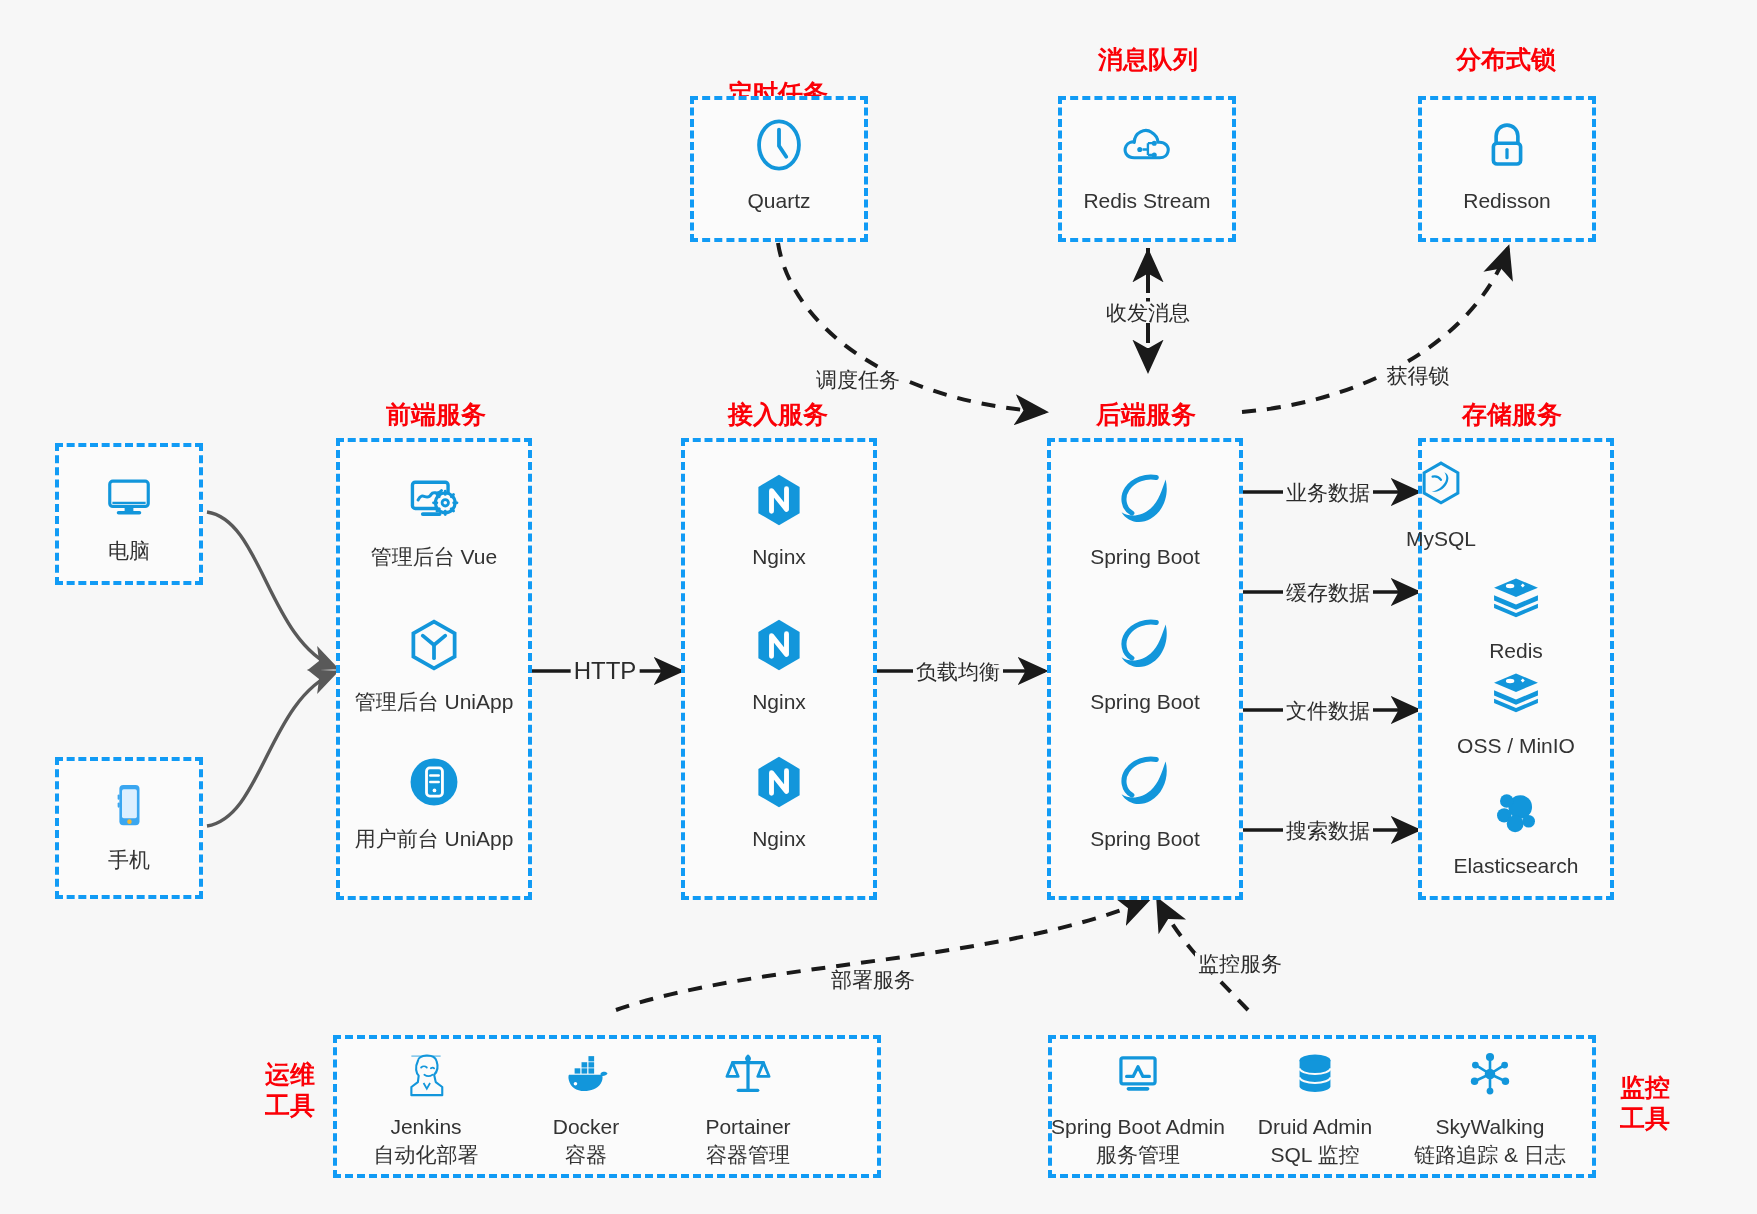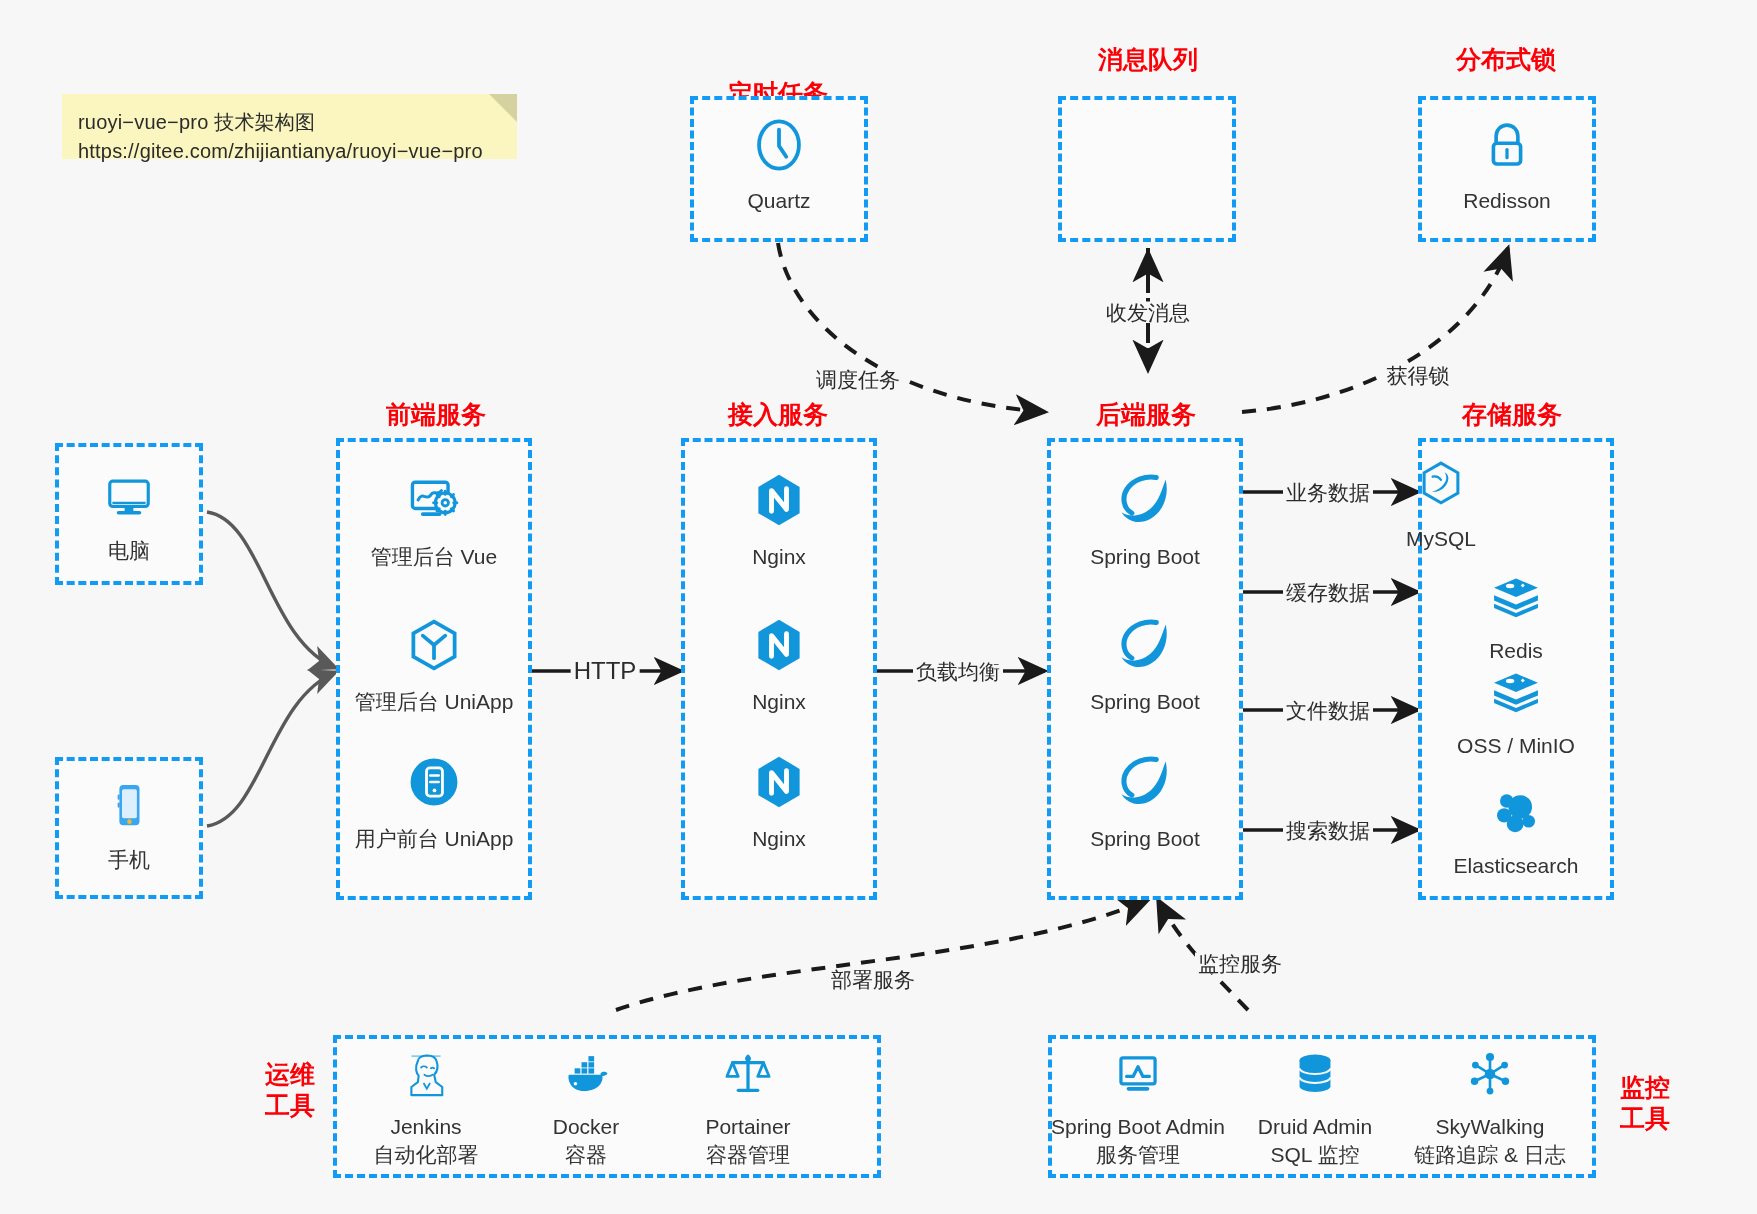--- a/index.html
+++ b/index.html
@@ -55,25 +55,20 @@
     white-space:nowrap;padding:0 3px;transform:translate(-50%,-50%);
     line-height:1;
   }
   .elabel.cn{font-size:21px;}
 </style>
 </head>
 <body>
 
 <div id="stage">
 
-  <div class="note">
-    <div class="corner"></div>
-    <div>ruoyi−vue−pro 技术架构图</div>
-    <div>https://gitee.com/zhijiantianya/ruoyi−vue−pro</div>
-  </div>
 
   <svg class="layer" viewBox="0 0 1757 1214">
     <defs>
       <marker id="ah" markerWidth="9" markerHeight="9" refX="7.6" refY="4.5" orient="auto" markerUnits="strokeWidth">
         <path d="M0,0.6 L8.6,4.5 L0,8.4 L2.2,4.5 Z" fill="#1a1a1a"></path>
       </marker>
       <marker id="ahg" markerWidth="9" markerHeight="9" refX="7.6" refY="4.5" orient="auto" markerUnits="strokeWidth">
         <path d="M0,0.6 L8.6,4.5 L0,8.4 L2.2,4.5 Z" fill="#595959"></path>
       </marker>
     </defs>
@@ -125,20 +120,32 @@
     <span class="ic">
       <svg width="58" height="58" viewBox="0 0 64 64">
         <ellipse cx="32" cy="32" rx="22" ry="26" fill="none" stroke="#1296db" stroke-width="4.2"></ellipse>
         <path d="M32 15 L32 33 L40 45" fill="none" stroke="#1296db" stroke-width="4.2" stroke-linecap="round" stroke-linejoin="round"></path>
       </svg>
     </span>
     <span class="lb">Quartz</span>
   </div>
 
   <div class="box" style="left:1058px;top:96px;width:178px;height:146px;"></div>
+  <div class="node" style="left:1058px;top:116px;width:178px;">
+    <span class="ic">
+      <svg width="58" height="58" viewBox="0 0 64 64">
+        <path d="M18 46 C9 46 6 39 9 33 C11 29 16 28 18 29 C18 18 30 13 37 18 C42 21 44 26 44 29 C52 28 57 34 55 40 C54 44 50 46 46 46 Z" fill="none" stroke="#1296db" stroke-width="3.4" stroke-linejoin="round"></path>
+        <circle cx="24" cy="37" r="2.8" fill="#1296db"></circle>
+        <circle cx="40" cy="30" r="2.8" fill="#1296db"></circle>
+        <circle cx="40" cy="43" r="2.8" fill="#1296db"></circle>
+        <path d="M27 37 L33 37 M33 30 L33 43 M33 30 L38 30 M33 43 L38 43" stroke="#1296db" stroke-width="2.6" fill="none"></path>
+      </svg>
+    </span>
+    <span class="lb">Redis Stream</span>
+  </div>
 
   <div class="box" style="left:1418px;top:96px;width:178px;height:146px;"></div>
   <div class="node" style="left:1418px;top:116px;width:178px;">
     <span class="ic">
       <svg width="58" height="58" viewBox="0 0 64 64">
         <path d="M20 30 L20 22 A12 12 0 0 1 44 22 L44 30" fill="none" stroke="#1296db" stroke-width="4"></path>
         <rect x="17" y="30" width="30" height="23" rx="4" fill="none" stroke="#1296db" stroke-width="4"></rect>
         <path d="M32 37 L32 46" stroke="#1296db" stroke-width="3.6" stroke-linecap="round"></path>
       </svg>
     </span>

